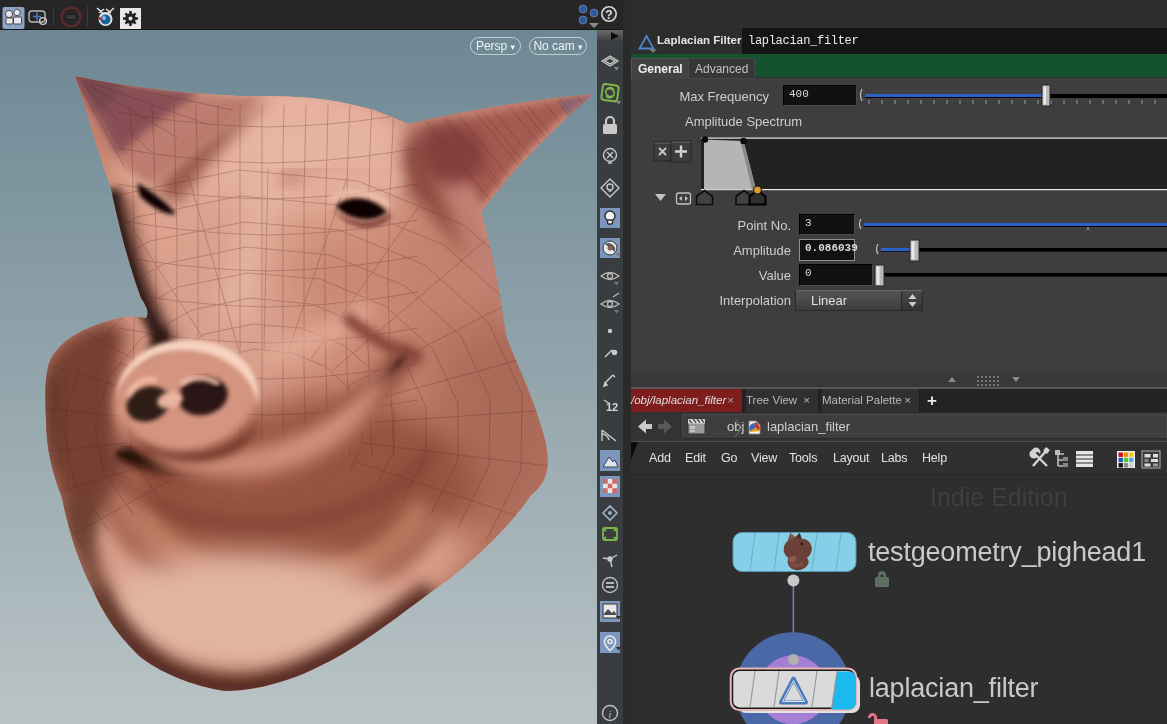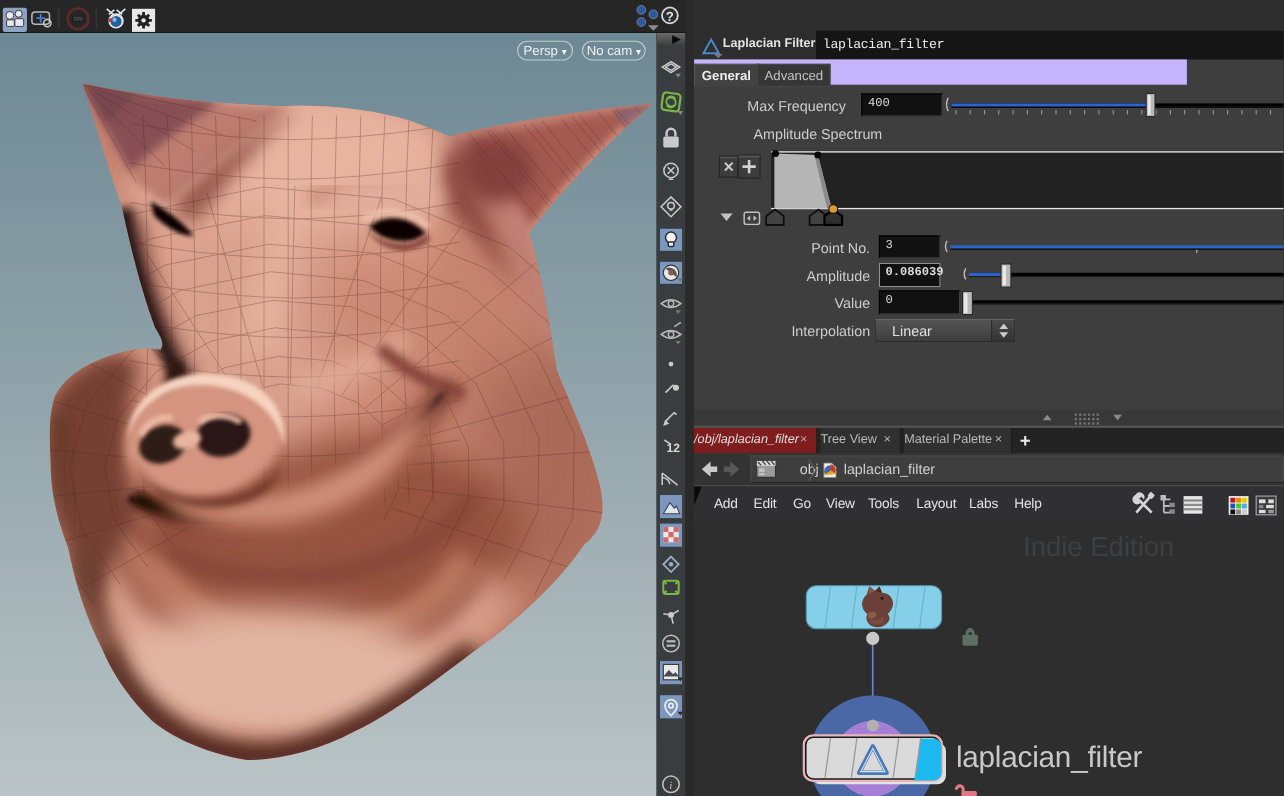--- a/index.html
+++ b/index.html
@@ -9,21 +9,21 @@
 #topbar{left:0;top:0;width:623px;height:30px;background:#262626;border-bottom:1px solid #161616;}
 #viewport{left:0;top:30px;width:597px;height:694px;}
 #vstrip{left:597px;top:30px;width:26px;height:694px;background:#3a3d3f;}
 #divider{left:623px;top:0;width:8px;height:724px;background:#2a2a2a;}
 
 .pill{position:absolute;top:7px;height:18px;border:1px solid #c2cdd2;border-radius:9px;color:#eef3f5;font-size:12px;line-height:16px;text-align:center;}
 
 #rp{left:631px;top:0;width:536px;height:724px;background:#3e3e3e;margin-top:28px;}
 #rphead{left:0;top:0;width:536px;height:26px;background:#2d2d2d;}
 #rpname{left:111px;top:0;width:425px;height:26px;background:#151515;color:#ececec;font-family:"Liberation Mono",monospace;font-size:12px;line-height:26px;letter-spacing:-0.3px;padding-left:6px;}
-#tabbar{left:0;top:26px;width:448px;height:24px;background:#c4b5fd;border-bottom:1px solid #303030;}
+#tabbar{left:0;top:26px;width:536px;height:24px;background:#14532d;border-bottom:1px solid #303030;}
 .ptab{position:absolute;top:4px;height:21px;font-size:12px;line-height:20px;padding:0 6px;}
 
 .plabel{position:absolute;color:#cdcdcd;font-size:13px;height:16px;line-height:16px;text-align:right;padding-left:36px;}
 .pinput{position:absolute;background:#111;color:#dcdcdc;font-family:"Liberation Mono",monospace;font-size:11px;border:1px solid #000;border-bottom-color:#4a4a4a;border-right-color:#4a4a4a;padding:2px 0 0 5px;}
 
 #split{left:0;top:345px;width:536px;height:16px;background:#383838;border-bottom:2px solid #575757;}
 #wtabs{left:0;top:361px;width:536px;height:23px;background:#232323;}
 .wtab{position:absolute;top:0;height:23px;font-size:11.5px;color:#b9b9b9;line-height:23px;background:#303030;border-right:1px solid #1d1d1d;}
 
 #pathbar{left:0;top:384px;width:536px;height:29px;background:#333;}
@@ -586,16 +586,17 @@
           <path d="M206 196.5 h12 a7 7 0 0 1 7 7 v24 a7 7 0 0 1 -7 7 h-18 z" fill="#1cb8f0"></path>
           <path d="M124 196 l-5 36 M148 196 l-5 36 M186 196 l-5 36 M206 196 l-5 36" stroke="#9a9a9a" stroke-width="1.2"></path>
           <path d="M162.5 203.5 L175 227.5 L150 227.5 Z" fill="none" stroke="#4a7ab8" stroke-width="4" stroke-linejoin="round"></path>
           <path d="M162.5 205.5 L173.5 226.5 L151.5 226.5 Z" fill="none" stroke="#d8e2ea" stroke-width="1"></path>
         </g>
         <g fill="#e57586">
           <rect x="243" y="244" width="14" height="10" rx="1.5"></rect>
           <path d="M246 245 v-3 a4.5 4.5 0 0 0 -9 1 l2.8 0 a1.8 1.8 0 0 1 3.4 -1 v3 z"></path>
         </g>
       </svg>
+      <div class="nlabel" style="left:237px;top:62px;">testgeometry_pighead1</div>
       <div class="nlabel" style="left:238px;top:198px;">laplacian_filter</div>
     </div>
   </div>
 </div>
 
 </body></html>

